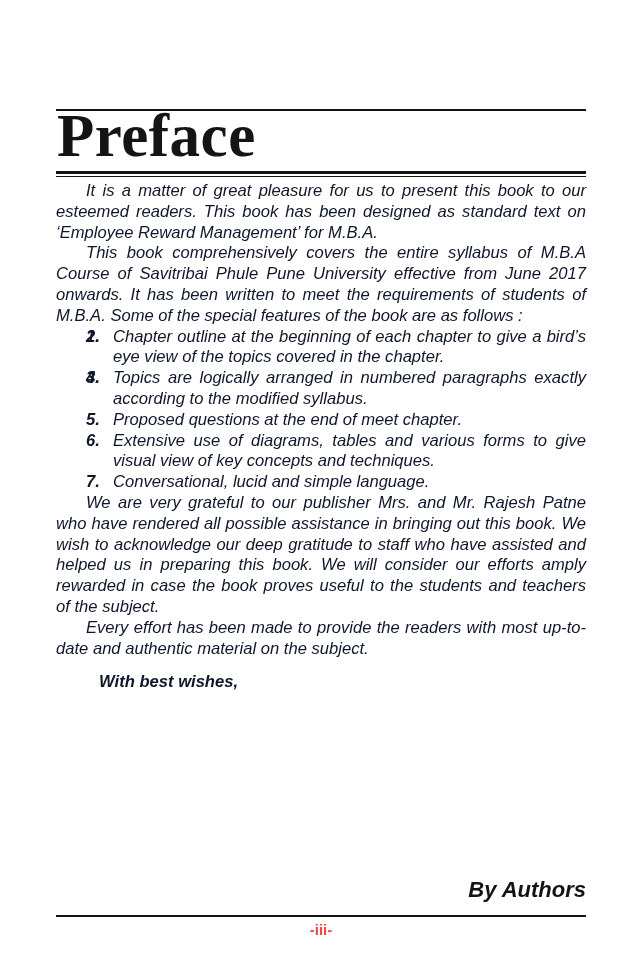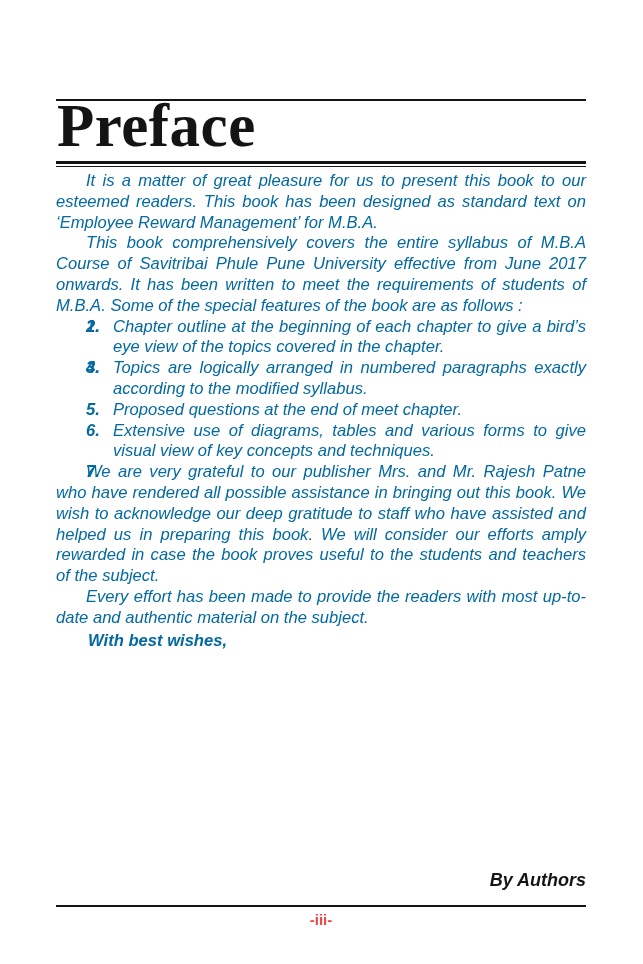--- a/index.html
+++ b/index.html
@@ -10,21 +10,21 @@
     body {
       width: 643px;
       height: 964px;
       position: relative;
       overflow: hidden;
       color: #141414;
     }
     .page {
       position: absolute;
       left: 56px;
-      top: 8px;
+      top: 18px;
       width: 530px;
       height: 711px;
       text-decoration: underline;
     }
     .rule-top {
       position: absolute;
       left: 0;
       top: 91px;
       width: 530px;
       height: 2px;
@@ -60,21 +60,21 @@
     }
     .body-text {
       position: absolute;
       left: 0;
       top: 163px;
       width: 530px;
       font-family: "Liberation Sans", "DejaVu Sans", sans-serif;
       font-style: italic;
       font-size: 16.6px;
       line-height: 20.8px;
-      color: #0369a1;
+      color: #0f172a;
     }
     .para {
       margin: 0;
       text-indent: 30px;
       text-align: justify;
     }
     .list {
       margin: 0;
       padding: 0;
       list-style: none;
@@ -84,32 +84,32 @@
       padding-left: 57px;
       text-align: justify;
     }
     .list-num {
       position: absolute;
       left: 30px;
       top: 0;
       font-weight: bold;
     }
     .signoff {
-      margin: 2px;
+      margin: 13px;
       padding-left: 30px;
       font-weight: bold;
     }
     .byline {
       position: absolute;
       right: 0;
       top: 862px;
       font-family: "Liberation Sans", "DejaVu Sans", sans-serif;
       font-style: italic;
       font-weight: bold;
-      font-size: 18px;
+      font-size: 22px;
       line-height: 20px;
       color: #141414;
     }
     .rule-bottom {
       position: absolute;
       left: 0;
       top: 897px;
       width: 530px;
       height: 2px;
       background: #141414;
@@ -158,20 +158,21 @@
       <li class="list-item">
         <span class="list-num">5.</span>
         <span>Proposed questions at the end of meet chapter.</span>
       </li>
       <li class="list-item">
         <span class="list-num">6.</span>
         <span>Extensive use of diagrams, tables and various forms to give visual view of key concepts and techniques.</span>
       </li>
       <li class="list-item">
         <span class="list-num">7.</span>
+        <span>Conversational, lucid and simple language.</span>
       </li>
     </ul>
 
     <p class="para">We are very grateful to our publisher Mrs. and Mr. Rajesh Patne who have rendered all possible assistance in bringing out this book. We wish to acknowledge our deep gratitude to staff who have assisted and helped us in preparing this book. We will consider our efforts amply rewarded in case the book proves useful to the students and teachers of the subject.</p>
     <p class="para">Every effort has been made to provide the readers with most up-to-date and authentic material on the subject.</p>
     <p class="signoff">With best wishes,</p>
   </div>
 
   <div class="byline">By Authors</div>
   <div class="rule-bottom"></div>

